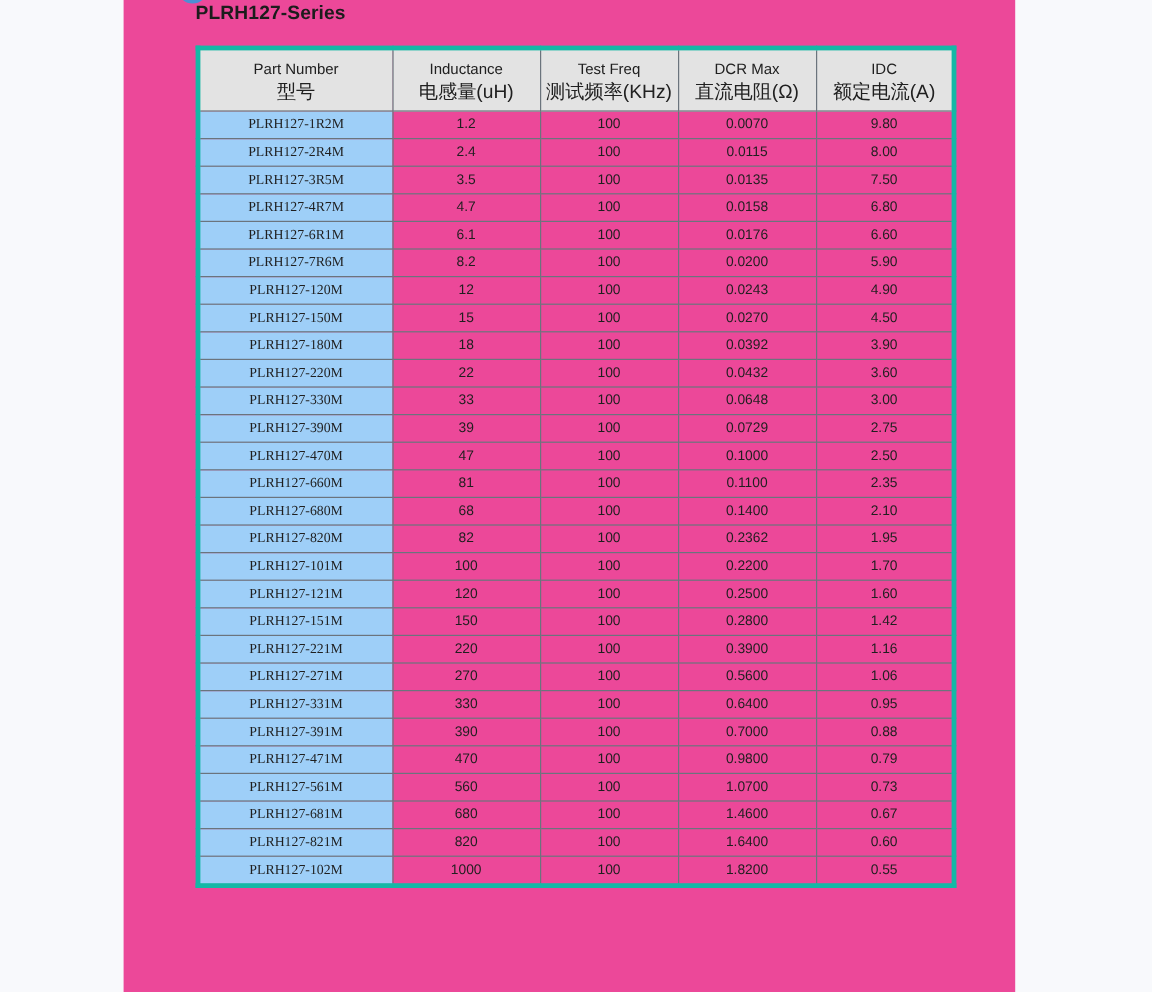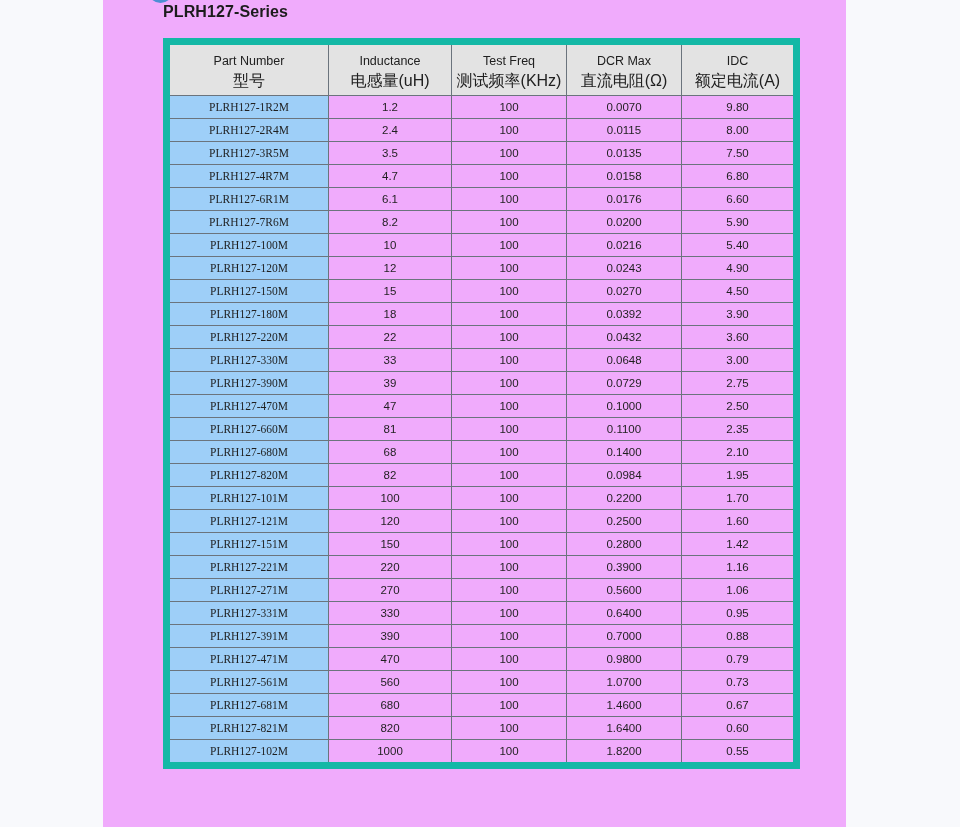--- a/index.html
+++ b/index.html
@@ -7,21 +7,21 @@
     width: 960px; height: 827px;
     background: #f8f9fc;
     font-family: "Liberation Sans", sans-serif;
     position: relative;
     overflow: hidden;
   }
   .page {
     position: absolute;
     left: 103px; top: 0;
     width: 743px; height: 827px;
-    background: #f0abfc;
+    background: #ec4899;
     overflow: hidden;
   }
   .logo-fragment {
     position: absolute;
     left: 46px; top: -17px;
     width: 23px; height: 20px;
     border-radius: 50%;
     background: #4e8fd4;
   }
   .title {
@@ -32,21 +32,21 @@
     font-weight: 700;
     color: #1c1c1c;
     letter-spacing: 0.1px;
   }
   table.spec-table {
     position: absolute;
     left: 60px; top: 38px;
     width: 630px;
     border-collapse: collapse;
     table-layout: fixed;
-    border: 7px solid #14b8a6;
+    border: 4px solid #14b8a6;
     padding-left: 32px;
   }
   .spec-table th {
     background: #e3e3e3;
     border: 1px solid #6b747d;
     height: 50px;
     font-weight: 400;
     color: #202020;
     text-align: center;
     vertical-align: middle;
@@ -155,27 +155,20 @@
           <td>6.60</td>
         </tr>
         <tr>
           <td>PLRH127-7R6M</td>
           <td>8.2</td>
           <td>100</td>
           <td>0.0200</td>
           <td>5.90</td>
         </tr>
         <tr>
-          <td>PLRH127-100M</td>
-          <td>10</td>
-          <td>100</td>
-          <td>0.0216</td>
-          <td>5.40</td>
-        </tr>
-        <tr>
           <td>PLRH127-120M</td>
           <td>12</td>
           <td>100</td>
           <td>0.0243</td>
           <td>4.90</td>
         </tr>
         <tr>
           <td>PLRH127-150M</td>
           <td>15</td>
           <td>100</td>
@@ -228,21 +221,21 @@
           <td>PLRH127-680M</td>
           <td>68</td>
           <td>100</td>
           <td>0.1400</td>
           <td>2.10</td>
         </tr>
         <tr>
           <td>PLRH127-820M</td>
           <td>82</td>
           <td>100</td>
-          <td>0.0984</td>
+          <td>0.2362</td>
           <td>1.95</td>
         </tr>
         <tr>
           <td>PLRH127-101M</td>
           <td>100</td>
           <td>100</td>
           <td>0.2200</td>
           <td>1.70</td>
         </tr>
         <tr>

